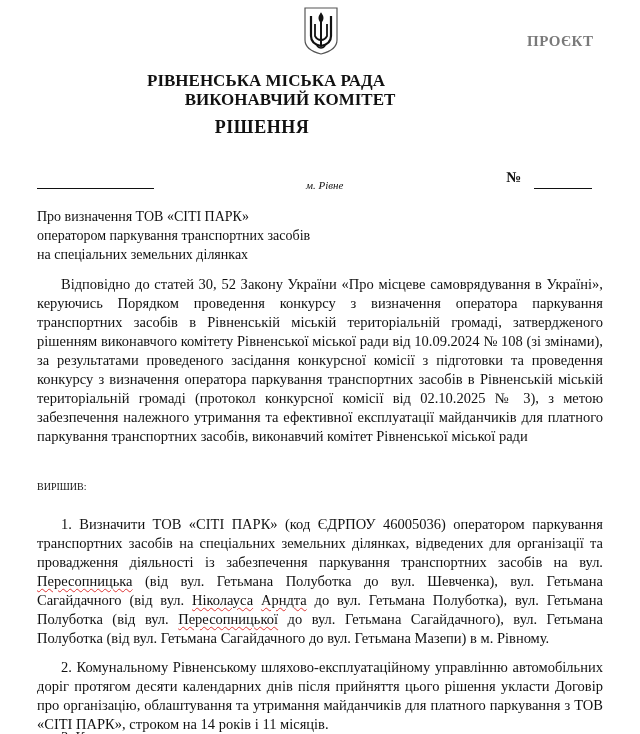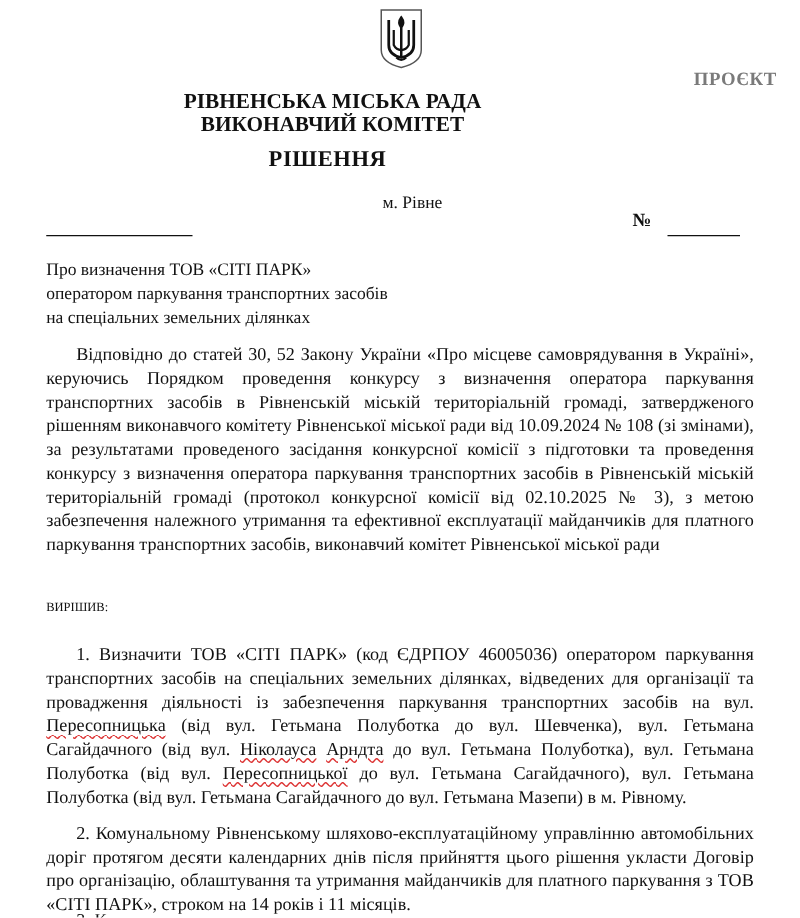--- a/index.html
+++ b/index.html
@@ -7,36 +7,36 @@
       width: 640px; height: 734px; overflow: hidden; position: relative;
       font-family: "Liberation Serif", "DejaVu Serif", serif;
       color: #111111;
     }
     .page { position: absolute; left: 0; top: 0; width: 640px; height: 734px; }
 
     .coat {
       position: absolute; left: 303px; top: 6px; width: 36px; height: 50px;
     }
     .stamp {
-      position: absolute; left: 555px; top: 33px;
-      font-size: 15px; font-weight: bold; color: #7a7a7a; letter-spacing: 0.5px; margin-top: 23px;
+      position: absolute; left: 527px; top: 33px;
+      font-size: 15px; font-weight: bold; color: #7a7a7a; letter-spacing: 0.5px;
     }
     .org {
       position: absolute; left: 0; width: 532px; text-align: center;
       font-size: 17px; font-weight: bold; line-height: 20px;
     }
     .org.l1 { top: 71px; }
-    .org.l2 { top: 90px; }
+    .org.l2 { top: 90px; margin-left: 24px; }
     .title {
       position: absolute; left: 0; top: 117px; width: 524px; text-align: center;
       font-size: 18px; font-weight: bold; letter-spacing: 0.5px;
     }
 
     .date-line { position: absolute; left: 37px; top: 188px; width: 117px; border-bottom: 1px solid #111; }
-    .city { position: absolute; left: 306px; top: 155px; font-size: 14px; }
+    .city { position: absolute; left: 306px; top: 179px; font-size: 11px; font-style: italic; }
     .no-sign { position: absolute; left: 506px; top: 169px; font-size: 15px; font-weight: bold; }
     .no-line { position: absolute; left: 534px; top: 188px; width: 58px; border-bottom: 1px solid #111; }
 
     .subject { position: absolute; left: 37px; top: 207px; font-size: 14px; line-height: 19px; }
     .subject div { white-space: nowrap; }
 
     .para {
       position: absolute; left: 37px; width: 566px; font-size: 14.5px; line-height: 19px;
       text-align: justify; text-align-last: left;
     }

